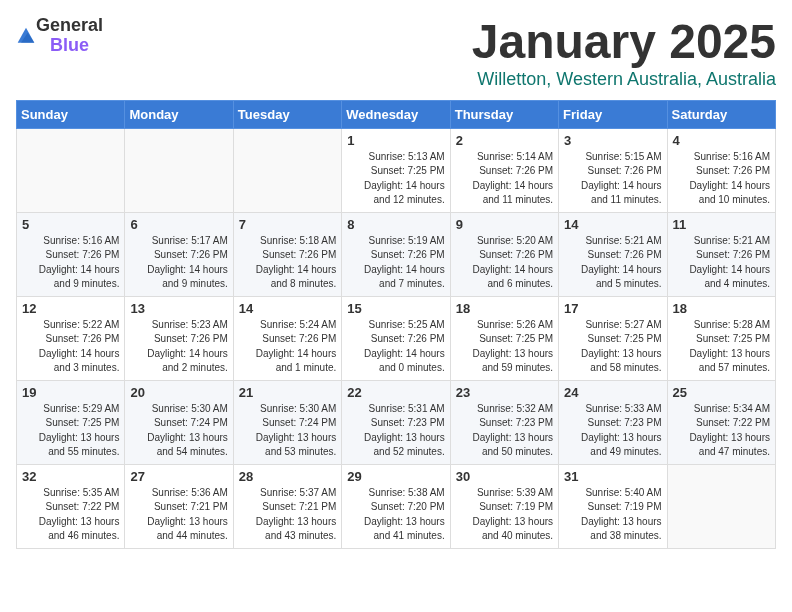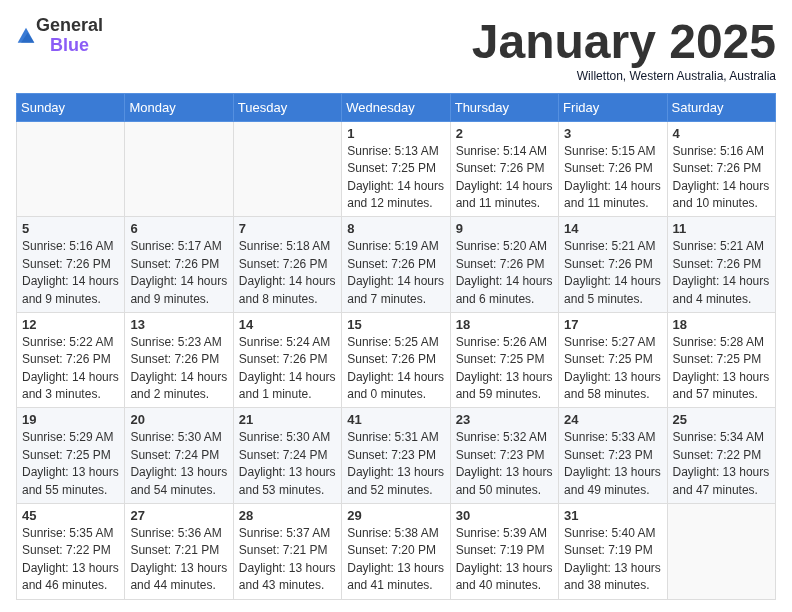--- a/index.html
+++ b/index.html
@@ -35,33 +35,33 @@
     .title-block {
       text-align: right;
     }
     .month-title {
       font-size: 48px;
       font-weight: bold;
       color: #333;
       line-height: 1.1;
     }
     .location {
-      font-size: 12px;
-      color: #0f172a;
+      font-size: 18px;
+      color: #0f766e;
     }
     .calendar {
       width: 100%;
       border-collapse: collapse;
       border: 1px solid #ccc;
     }
     .calendar th {
       background-color: #3a7bd5;
       color: #fff;
       font-size: 13px;
-      font-weight: normal;
+      font-weight: bold;
       padding: 6px 4px;
       text-align: left;
       border: 1px solid #5590e0;
     }
     .calendar td {
       width: 107px;
       vertical-align: top;
       padding: 4px 5px;
       border: 1px solid #ddd;
       font-size: 10.5px;
@@ -76,23 +76,24 @@
     .calendar tr:nth-child(odd) td {
       background-color: #fff;
     }
     .day-num {
       font-size: 13px;
       font-weight: bold;
       display: block;
       margin-bottom: 2px;
     }
     .day-info {
-      font-size: 12px;
+      font-size: 10px;
       color: #333;
       line-height: 1.45;
+      text-align: right;
     }
     .empty { background: #f9f9f9 !important; }
   </style>
 </head>
 <body>
 
 <div class="header">
   <div class="logo">
     <svg class="logo-icon" viewBox="0 0 24 24" xmlns="http://www.w3.org/2000/svg">
       <polygon points="12,2 22,20 2,20" fill="#3a7bd5"></polygon>
@@ -210,39 +211,39 @@
         </td>
         <td>
           <span class="day-num">20</span>
           <div class="day-info">Sunrise: 5:30 AM<br>Sunset: 7:24 PM<br>Daylight: 13 hours and 54 minutes.</div>
         </td>
         <td>
           <span class="day-num">21</span>
           <div class="day-info">Sunrise: 5:30 AM<br>Sunset: 7:24 PM<br>Daylight: 13 hours and 53 minutes.</div>
         </td>
         <td>
-          <span class="day-num">41</span>
+          <span class="day-num">22</span>
           <div class="day-info">Sunrise: 5:31 AM<br>Sunset: 7:23 PM<br>Daylight: 13 hours and 52 minutes.</div>
         </td>
         <td>
           <span class="day-num">23</span>
           <div class="day-info">Sunrise: 5:32 AM<br>Sunset: 7:23 PM<br>Daylight: 13 hours and 50 minutes.</div>
         </td>
         <td>
           <span class="day-num">24</span>
           <div class="day-info">Sunrise: 5:33 AM<br>Sunset: 7:23 PM<br>Daylight: 13 hours and 49 minutes.</div>
         </td>
         <td>
           <span class="day-num">25</span>
           <div class="day-info">Sunrise: 5:34 AM<br>Sunset: 7:22 PM<br>Daylight: 13 hours and 47 minutes.</div>
         </td>
       </tr>
       <tr>
         <td>
-          <span class="day-num">45</span>
+          <span class="day-num">32</span>
           <div class="day-info">Sunrise: 5:35 AM<br>Sunset: 7:22 PM<br>Daylight: 13 hours and 46 minutes.</div>
         </td>
         <td>
           <span class="day-num">27</span>
           <div class="day-info">Sunrise: 5:36 AM<br>Sunset: 7:21 PM<br>Daylight: 13 hours and 44 minutes.</div>
         </td>
         <td>
           <span class="day-num">28</span>
           <div class="day-info">Sunrise: 5:37 AM<br>Sunset: 7:21 PM<br>Daylight: 13 hours and 43 minutes.</div>
         </td>

